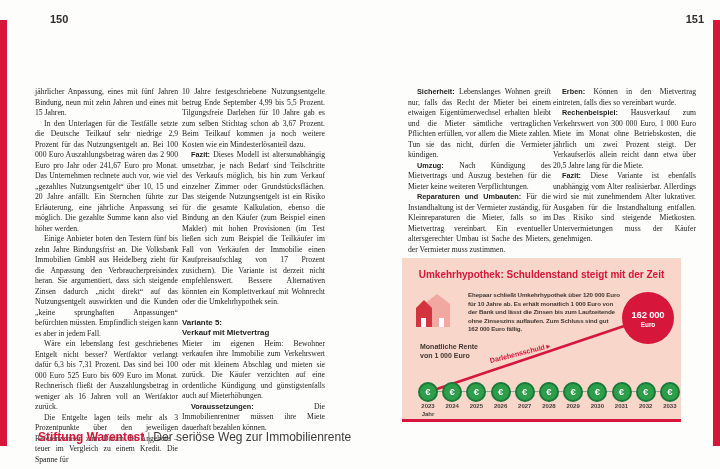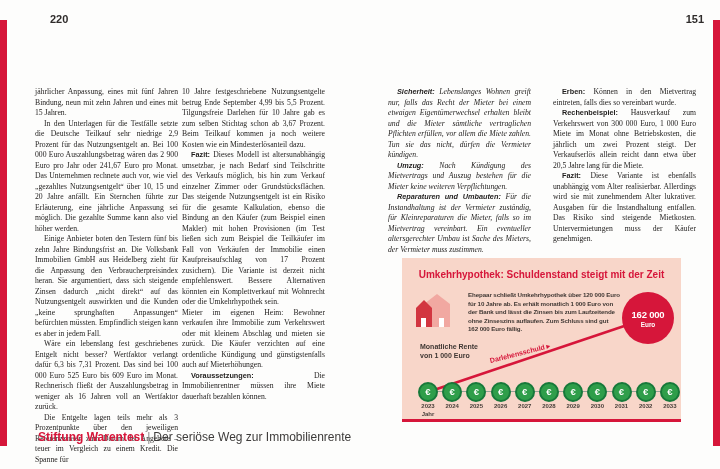--- a/index.html
+++ b/index.html
@@ -11,21 +11,21 @@
   .red-bar{position:absolute;top:20px;width:7px;height:426px;background:var(--brand,#d6163a);}
   .red-bar-left{left:0;}
   .red-bar-right{right:0;}
   .page-number{position:absolute;top:13px;font-family:"Liberation Sans",sans-serif;font-weight:bold;font-size:11px;color:#2f2c2b;}
   .pn-left{left:50px;}
   .pn-right{right:16px;}
 
   .col{position:absolute;top:87px;width:143px;font-size:7.7px;line-height:10.5px;text-align:justify;}
   .col1{left:35px;}
   .col2{left:182px;}
-  .col3{left:388px;font-style:italic;}
+  .col3{left:408px;}
   .col4{left:553px;}
   .bp{margin:0;}
   .indent{text-indent:9px;}
   .lead{font-family:"Liberation Sans",sans-serif;font-weight:bold;font-size:7.3px;}
   .variant-heading{font-family:"Liberation Sans",sans-serif;font-weight:bold;font-size:7.9px;line-height:10.5px;margin:10px 0 0 0;text-align:left;}
 
   .footer{position:absolute;left:38px;top:430px;font-family:"Liberation Sans",sans-serif;font-size:12px;color:#3d3b3a;}
   .footer .brand{color:var(--brand,#d6163a);font-weight:bold;}
   .footer .sep{margin:0 3px;color:#8c8a88;font-weight:normal;}
 
@@ -57,34 +57,38 @@
   .years span{width:20px;text-align:center;}
   .jahr-label{position:absolute;left:16px;top:153px;width:20px;text-align:center;
     font-size:6px;font-weight:bold;color:#473e39;}
 </style>
 </head>
 <body>
 
 <div class="red-bar red-bar-left"></div>
 <div class="red-bar red-bar-right"></div>
 
-<div class="page-number pn-left">220</div>
+<div class="page-number pn-left">150</div>
 <div class="page-number pn-right">151</div>
 
 <div class="col col1">
   <p class="bp"><span>jährlicher Anpassung, eines mit fünf Jahren Bindung, neun mit zehn Jahren und eines mit 15 Jahren.</span></p>
   <p class="bp indent"><span>In den Unterlagen für die Testfälle setzte die Deutsche Teilkauf sehr niedrige 2,9 Prozent für das Nutzungsentgelt an. Bei 100 000 Euro Auszahlungsbetrag wären das 2 900 Euro pro Jahr oder 241,67 Euro pro Monat. Das Unternehmen rechnete auch vor, wie viel „gezahltes Nutzungsentgelt“ über 10, 15 und 20 Jahre anfällt. Ein Sternchen führte zur Erläuterung, eine jährliche Anpassung sei möglich. Die gezahlte Summe kann also viel höher werden.</span></p>
   <p class="bp indent"><span>Einige Anbieter boten den Testern fünf bis zehn Jahre Bindungsfrist an. Die Volksbank Immobilien GmbH aus Heidelberg zieht für die Anpassung den Verbraucherpreisindex heran. Sie argumentiert, dass sich steigende Zinsen dadurch „nicht direkt“ auf das Nutzungsentgelt auswirkten und die Kunden „keine sprunghaften Anpassungen“ befürchten müssten. Empfindlich steigen kann es aber in jedem Fall.</span></p>
   <p class="bp indent"><span>Wäre ein lebenslang fest geschriebenes Entgelt nicht besser? Wertfaktor verlangt dafür 6,3 bis 7,31 Prozent. Das sind bei 100 000 Euro 525 Euro bis 609 Euro im Monat. Rechnerisch fließt der Auszahlungsbetrag in weniger als 16 Jahren voll an Wertfaktor zurück.</span></p>
   <p class="bp indent"><span>Die Entgelte lagen teils mehr als 3 Prozentpunkte über den jeweiligen Referenzzinsen zum Datum der Angebote – teuer im Vergleich zu einem Kredit. Die Spanne für</span></p>
 </div>
 
 <div class="col col2">
   <p class="bp"><span>10 Jahre festgeschriebene Nutzungsentgelte betrug Ende September 4,99 bis 5,5 Prozent. Tilgungsfreie Darlehen für 10 Jahre gab es zum selben Stichtag schon ab 3,67 Prozent. Beim Teilkauf kommen ja noch weitere Kosten wie ein Mindesterlösanteil dazu.</span></p>
   <p class="bp indent"><span class="lead">Fazit: </span><span>Dieses Modell ist altersunabhängig umsetzbar, je nach Bedarf sind Teilschritte des Verkaufs möglich, bis hin zum Verkauf einzelner Zimmer oder Grundstücksflächen. Das steigende Nutzungsentgelt ist ein Risiko für die gesamte Kalkulation, ebenso die Bindung an den Käufer (zum Beispiel einen Makler) mit hohen Provisionen (im Test ließen sich zum Beispiel die Teilkäufer im Fall von Verkäufen der Immobilie einen Kaufpreisaufschlag von 17 Prozent zusichern). Die Variante ist derzeit nicht empfehlenswert. Bessere Alternativen könnten ein Komplettverkauf mit Wohnrecht oder die Umkehrhypothek sein.</span></p>
+  <div class="variant-heading">
+    <div>Variante 5:</div>
+    <div>Verkauf mit Mietvertrag</div>
+  </div>
   <p class="bp"><span>Mieter im eigenen Heim: Bewohner verkaufen ihre Immobilie zum Verkehrswert oder mit kleinem Abschlag und mieten sie zurück. Die Käufer verzichten auf eine ordentliche Kündigung und günstigstenfalls auch auf Mieterhöhungen.</span></p>
   <p class="bp indent"><span class="lead">Voraussetzungen: </span><span>Die Immobilienrentner müssen ihre Miete dauerhaft bezahlen können.</span></p>
 </div>
 
 <div class="col col3">
   <p class="bp indent"><span class="lead">Sicherheit: </span><span>Lebenslanges Wohnen greift nur, falls das Recht der Mieter bei einem etwaigen Eigentümerwechsel erhalten bleibt und die Mieter sämtliche vertraglichen Pflichten erfüllen, vor allem die Miete zahlen. Tun sie das nicht, dürfen die Vermieter kündigen.</span></p>
   <p class="bp indent"><span class="lead">Umzug: </span><span>Nach Kündigung des Mietvertrags und Auszug bestehen für die Mieter keine weiteren Verpflichtungen.</span></p>
   <p class="bp indent"><span class="lead">Reparaturen und Umbauten: </span><span>Für die Instandhaltung ist der Vermieter zuständig, für Kleinreparaturen die Mieter, falls so im Mietvertrag vereinbart. Ein eventueller altersgerechter Umbau ist Sache des Mieters, der Vermieter muss zustimmen.</span></p>
 </div>
 

